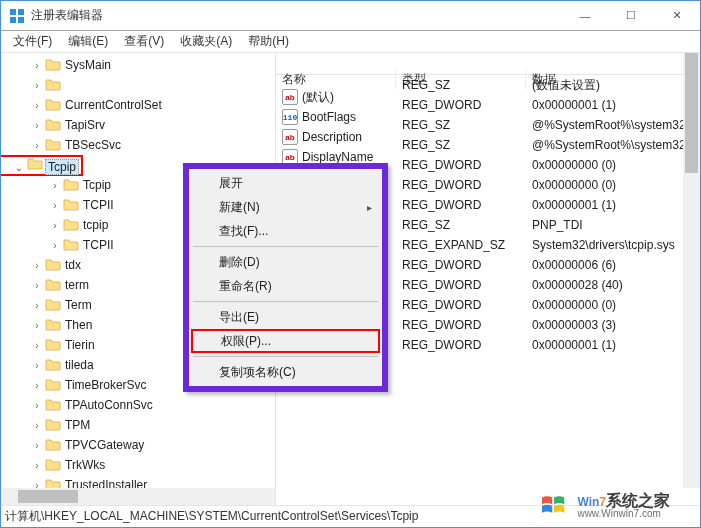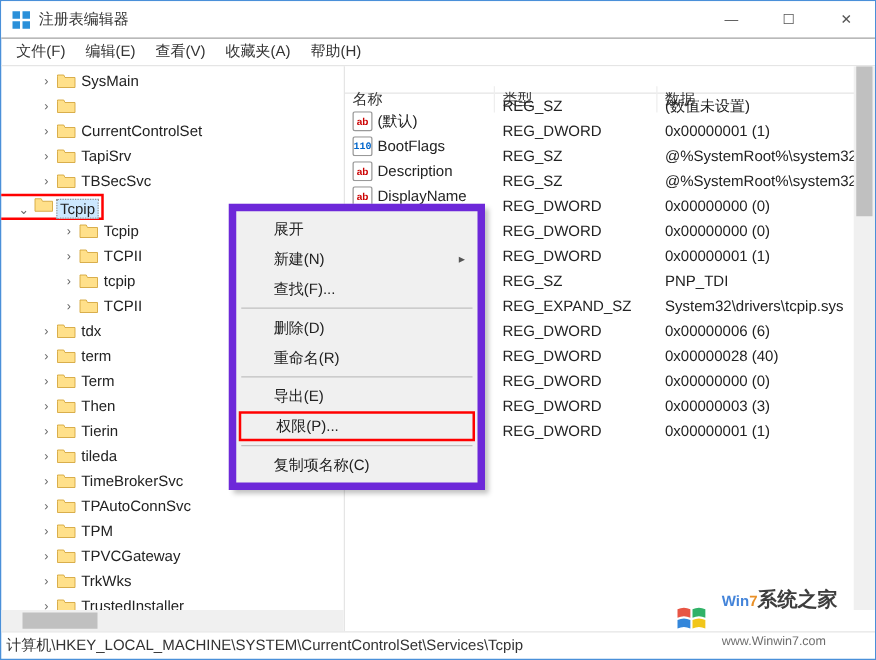--- a/index.html
+++ b/index.html
@@ -52,21 +52,21 @@
   .scrollbar-h-tree::before,.scrollbar-h-tree::after{ content:""; width:17px;height:17px; }
   .scrollbar-h-tree .thumb{ position:absolute; left:17px; width:60px; top:2px; bottom:2px; background:#c0c0c0;}
   
   .statusbar { height:22px; border-top:1px solid #e5e5e5; display:flex; align-items:center; padding-left:4px; color:#333; overflow:hidden; white-space:nowrap;}
   
   .watermark { position:absolute; right: 30px; bottom: 8px; display:flex; align-items:center; gap:9px; z-index:40; opacity:.95;}
   .watermark .flag { width:28px; height:24px; }
   .wm-text1 { font-size:16px; font-weight:bold; letter-spacing:0; }
   .wm-text1 .w1{ color:#3a7ed8;} .wm-text1 .w2{ color:#e88b1d; }
   .wm-text2 { font-size:16px; font-weight:bold; color:#333; }
-  .wm-sub { font-size:10px; color:#666;margin-top:20px; }
+  .wm-sub { font-size:10px; color:#666; }
   .watermark .col { display:flex; flex-direction:column; line-height:1;}
 </style>
 </head>
 <body>
 
 <div class="window">
 
   <div class="titlebar">
     <span class="app-icon">
       <svg viewBox="0 0 16 16">

